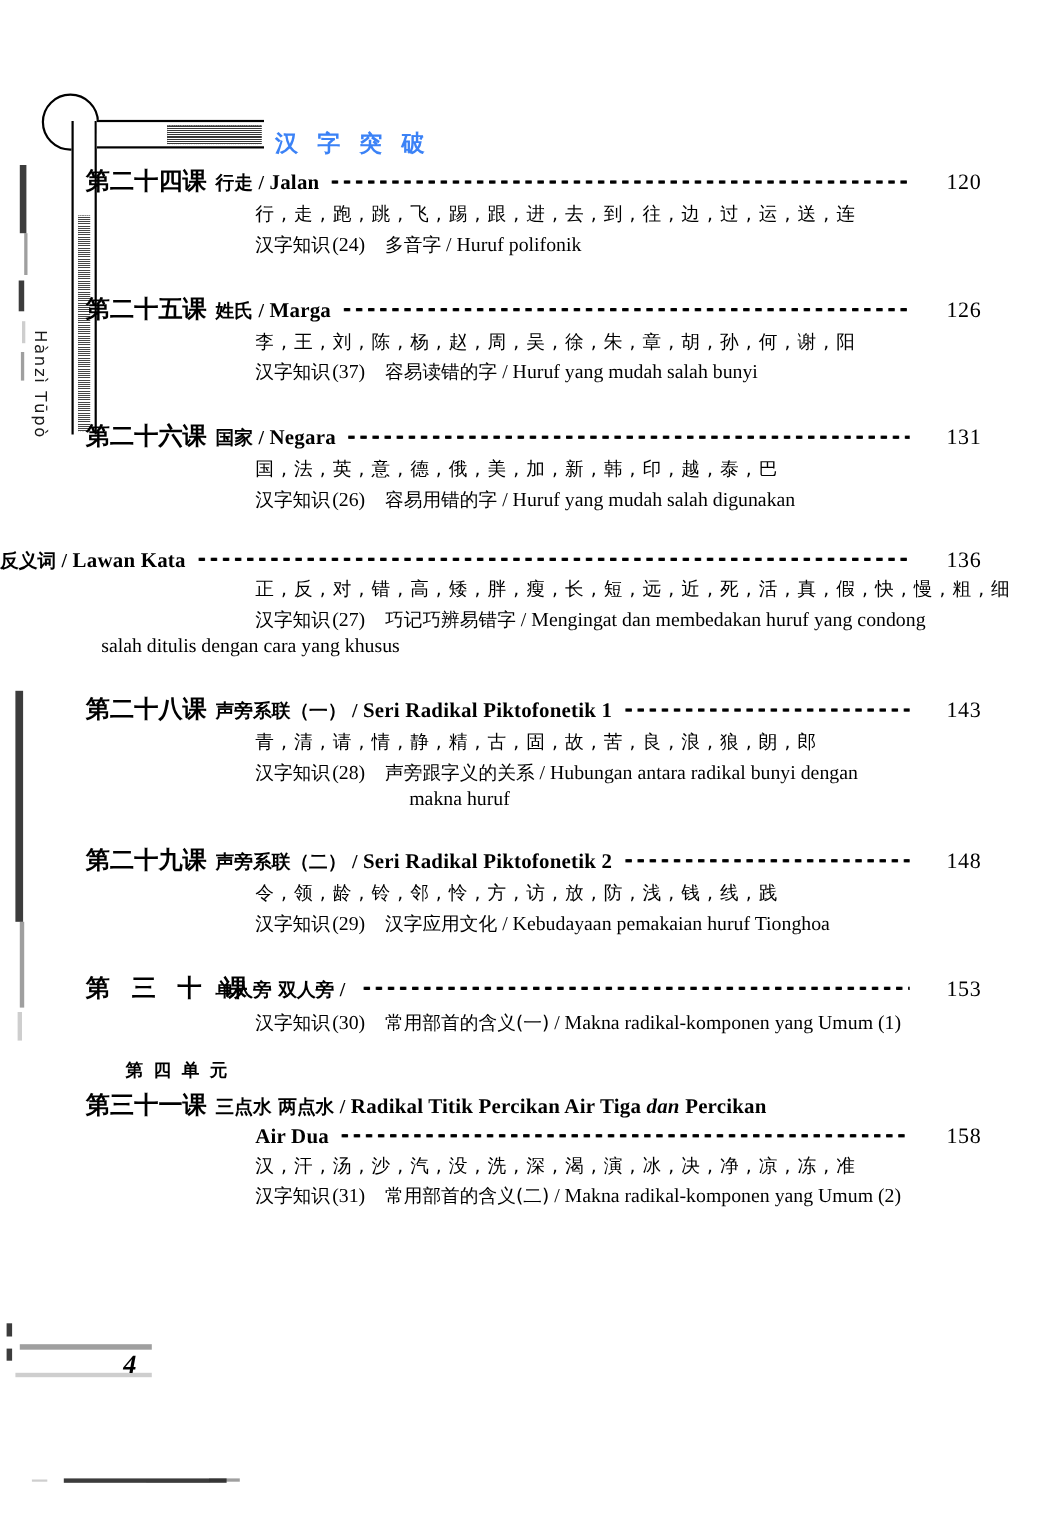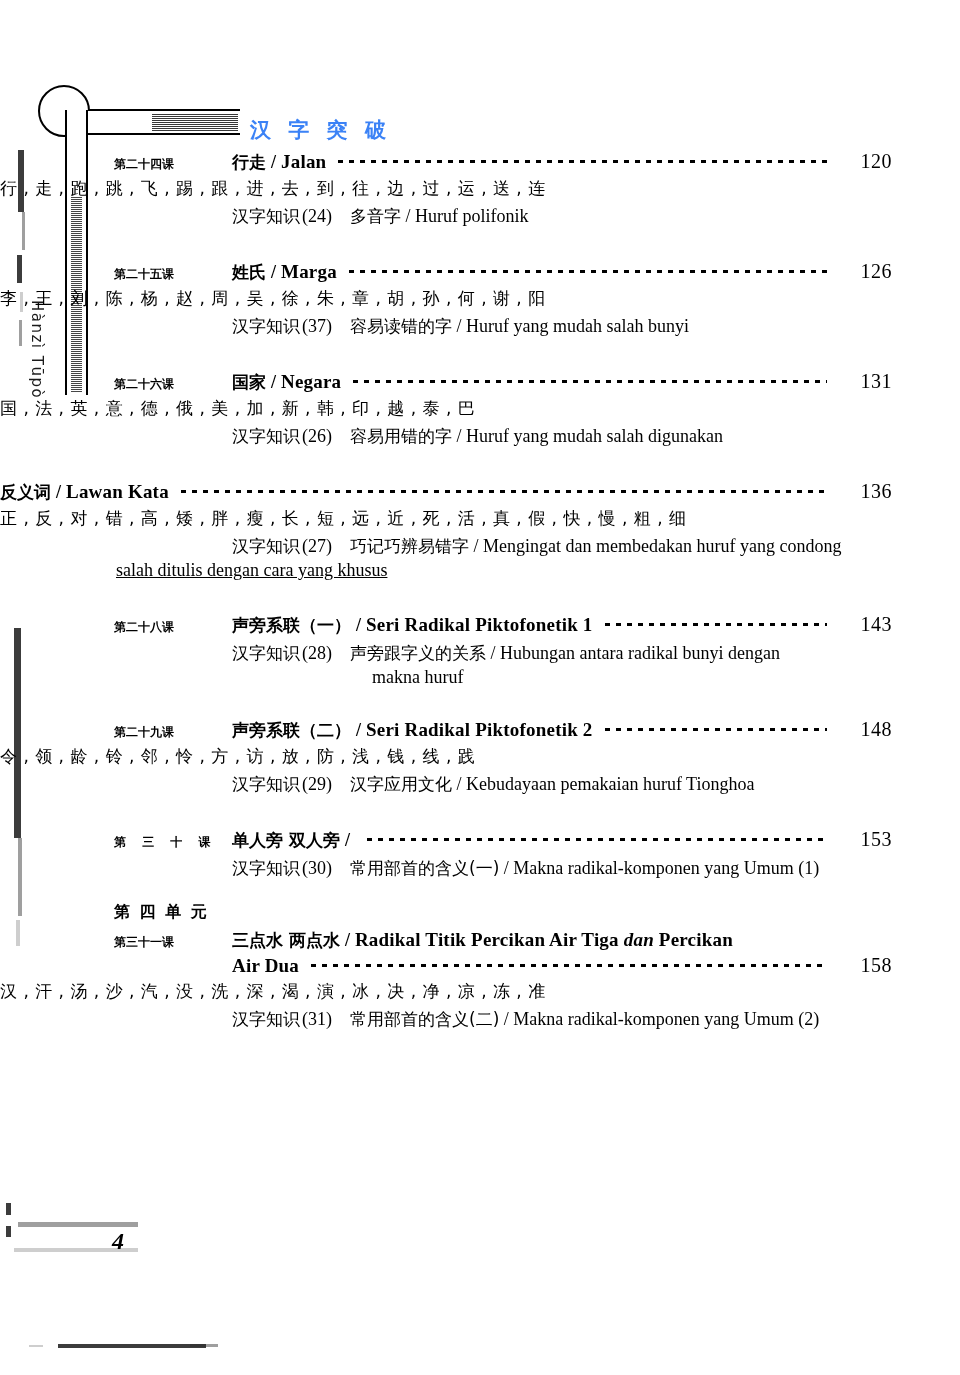--- a/index.html
+++ b/index.html
@@ -114,25 +114,25 @@
   .entry { position: relative; margin-bottom: 6px; }
 
   .row-title {
     display: flex;
     align-items: baseline;
     white-space: nowrap;
   }
   .lesson-no {
     width: 118px;
     flex: 0 0 118px;
-    padding-left: 114px;
+    padding-left: 78px;
     box-sizing: content-box;
     font-family: "DejaVu Sans", "Liberation Sans", sans-serif;
     font-weight: 700;
-    font-size: 12px;
+    font-size: 22px;
     color: #000;
     letter-spacing: 0px;
   }
   .lesson-no.wide { letter-spacing: 6px; }
   .title-zh {
     font-family: "DejaVu Sans", "Liberation Sans", sans-serif;
     font-weight: 700;
     font-size: 17px;
     margin-right: 1px;
   }
@@ -182,20 +182,21 @@
     align-items: baseline;
     white-space: nowrap;
     margin-top: 2px;
   }
   .row-title-cont .indent {
     flex: 0 0 232px;
     width: 232px;
   }
 
   .row-chars {
+    padding-left: 232px;
     font-family: "DejaVu Sans", "Liberation Sans", sans-serif;
     font-size: 17px;
     letter-spacing: .5px;
     margin-top: 3px;
     white-space: nowrap;
   }
   .row-note {
     padding-left: 232px;
     margin-top: 5px;
     font-size: 18px;
@@ -213,21 +214,21 @@
   .row-note .gap { display: inline-block; width: 16px; }
   .row-note .id {
     font-family: "Liberation Serif", "DejaVu Serif", serif;
     font-size: 18px;
   }
   .row-note-cont {
     margin-top: 2px;
     font-family: "Liberation Serif", "DejaVu Serif", serif;
     font-size: 18px;
   }
-  .row-note-cont.flush { padding-left: 116px; text-decoration: underline; }
+  .row-note-cont.flush { padding-left: 92px; }
   .row-note-cont.hang  { padding-left: 372px; }
 
   
   .unit-heading {
     padding-left: 114px;
     margin-top: 22px;
     margin-bottom: 6px;
     font-family: "DejaVu Sans", "Liberation Sans", sans-serif;
     font-weight: 700;
     font-size: 16px;
@@ -352,20 +353,21 @@
 
     <div class="entry e28">
       <div class="row-title">
         <span class="lesson-no">第二十八课</span>
         <span class="title-zh">声旁系联（一）</span>
         <span class="title-sep">/</span>
         <span class="title-id">Seri Radikal Piktofonetik 1</span>
         <span class="leader"></span>
         <span class="pageno">143</span>
       </div>
+      <div class="row-chars">青 , 清 , 请 , 情 , 静 , 精 , 古 , 固 , 故 , 苦 , 良 , 浪 , 狼 , 朗 , 郎</div>
       <div class="row-note">
         <span class="zh">汉字知识</span><span class="num">(28)</span><span class="gap"></span><span class="zh">声旁跟字义的关系</span>
         <span class="id">/ Hubungan antara radikal bunyi dengan</span>
       </div>
       <div class="row-note-cont hang">makna huruf</div>
     </div>
 
     <div class="entry e29">
       <div class="row-title">
         <span class="lesson-no">第二十九课</span>

